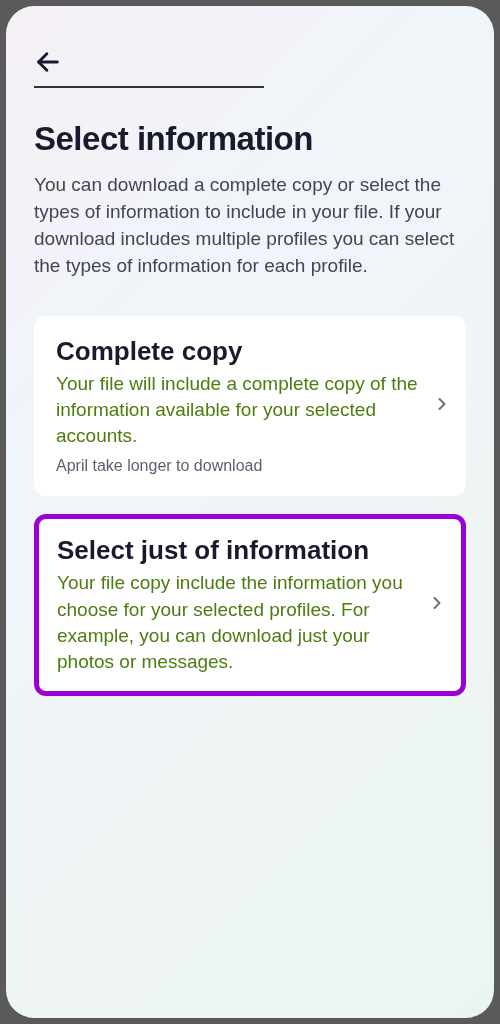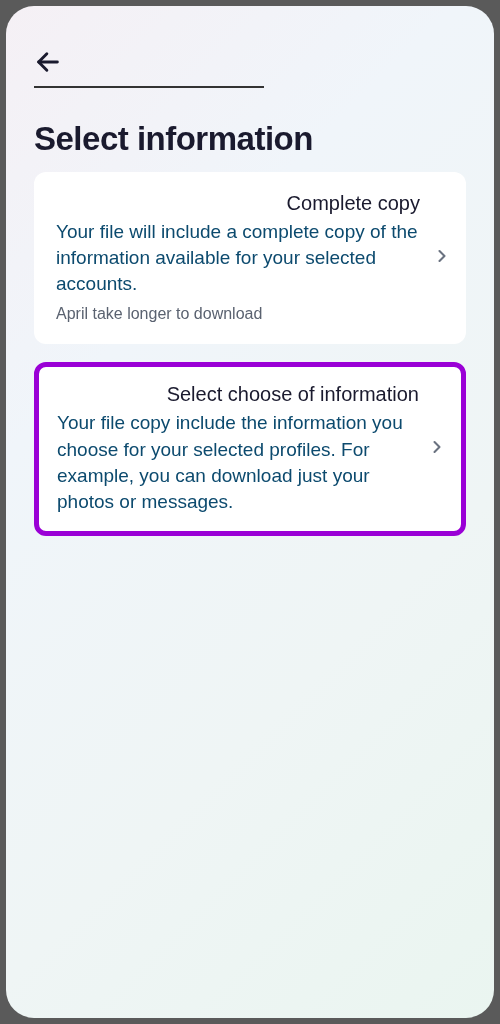--- a/index.html
+++ b/index.html
@@ -69,29 +69,28 @@
       padding: 20px 46px 20px 22px;
       margin-bottom: 18px;
       position: relative;
       cursor: pointer;
     }
     .card.highlighted {
       border: 5px solid #9a00d6;
       padding: 16px 42px 16px 18px;
     }
     .card-title {
-      font-size: 20px;
-      font-weight: 400;
+      font-size: 26px;
+      font-weight: 700;
       color: #1a1a2e;
       margin-bottom: 4px;
-      text-align: right;
     }
     .card-desc {
       font-size: 19px;
-      color: #0c4a6e;
+      color: #4d7c0f;
       line-height: 1.38;
     }
     .card-note {
       font-size: 16px;
       color: #5a6270;
       margin-top: 6px;
       line-height: 1.3;
     }
     .chevron {
       position: absolute;
@@ -113,34 +112,35 @@
       <svg viewBox="0 0 24 24" fill="none" stroke="#1a1a2e" stroke-width="2.5" stroke-linecap="round" stroke-linejoin="round">
         <line x1="20" y1="12" x2="4" y2="12"></line>
         <polyline points="11 19 4 12 11 5"></polyline>
       </svg>
     </div>
     <div class="progress-bar"></div>
   </div>
 
   <div class="content">
     <h1 class="page-title">Select information</h1>
+    <p class="page-desc">You can download a complete copy or select the types of information to include in your file. If your download includes multiple profiles you can select the types of information for each profile.</p>
 
     <div class="card">
       <div class="card-title">Complete copy</div>
       <div class="card-desc">Your file will include a complete copy of the information available for your selected accounts.</div>
       <div class="card-note">April take longer to download</div>
       <div class="chevron">
         <svg viewBox="0 0 24 24" fill="none" stroke="#6a7280" stroke-width="2.5" stroke-linecap="round" stroke-linejoin="round">
           <polyline points="9 18 15 12 9 6"></polyline>
         </svg>
       </div>
     </div>
 
     <div class="card highlighted">
-      <div class="card-title">Select choose of information</div>
+      <div class="card-title">Select just of information</div>
       <div class="card-desc">Your file copy include the information you choose for your selected profiles. For example, you can download just your photos or messages.</div>
       <div class="chevron">
         <svg viewBox="0 0 24 24" fill="none" stroke="#6a7280" stroke-width="2.5" stroke-linecap="round" stroke-linejoin="round">
           <polyline points="9 18 15 12 9 6"></polyline>
         </svg>
       </div>
     </div>
   </div>
 </div>
 

